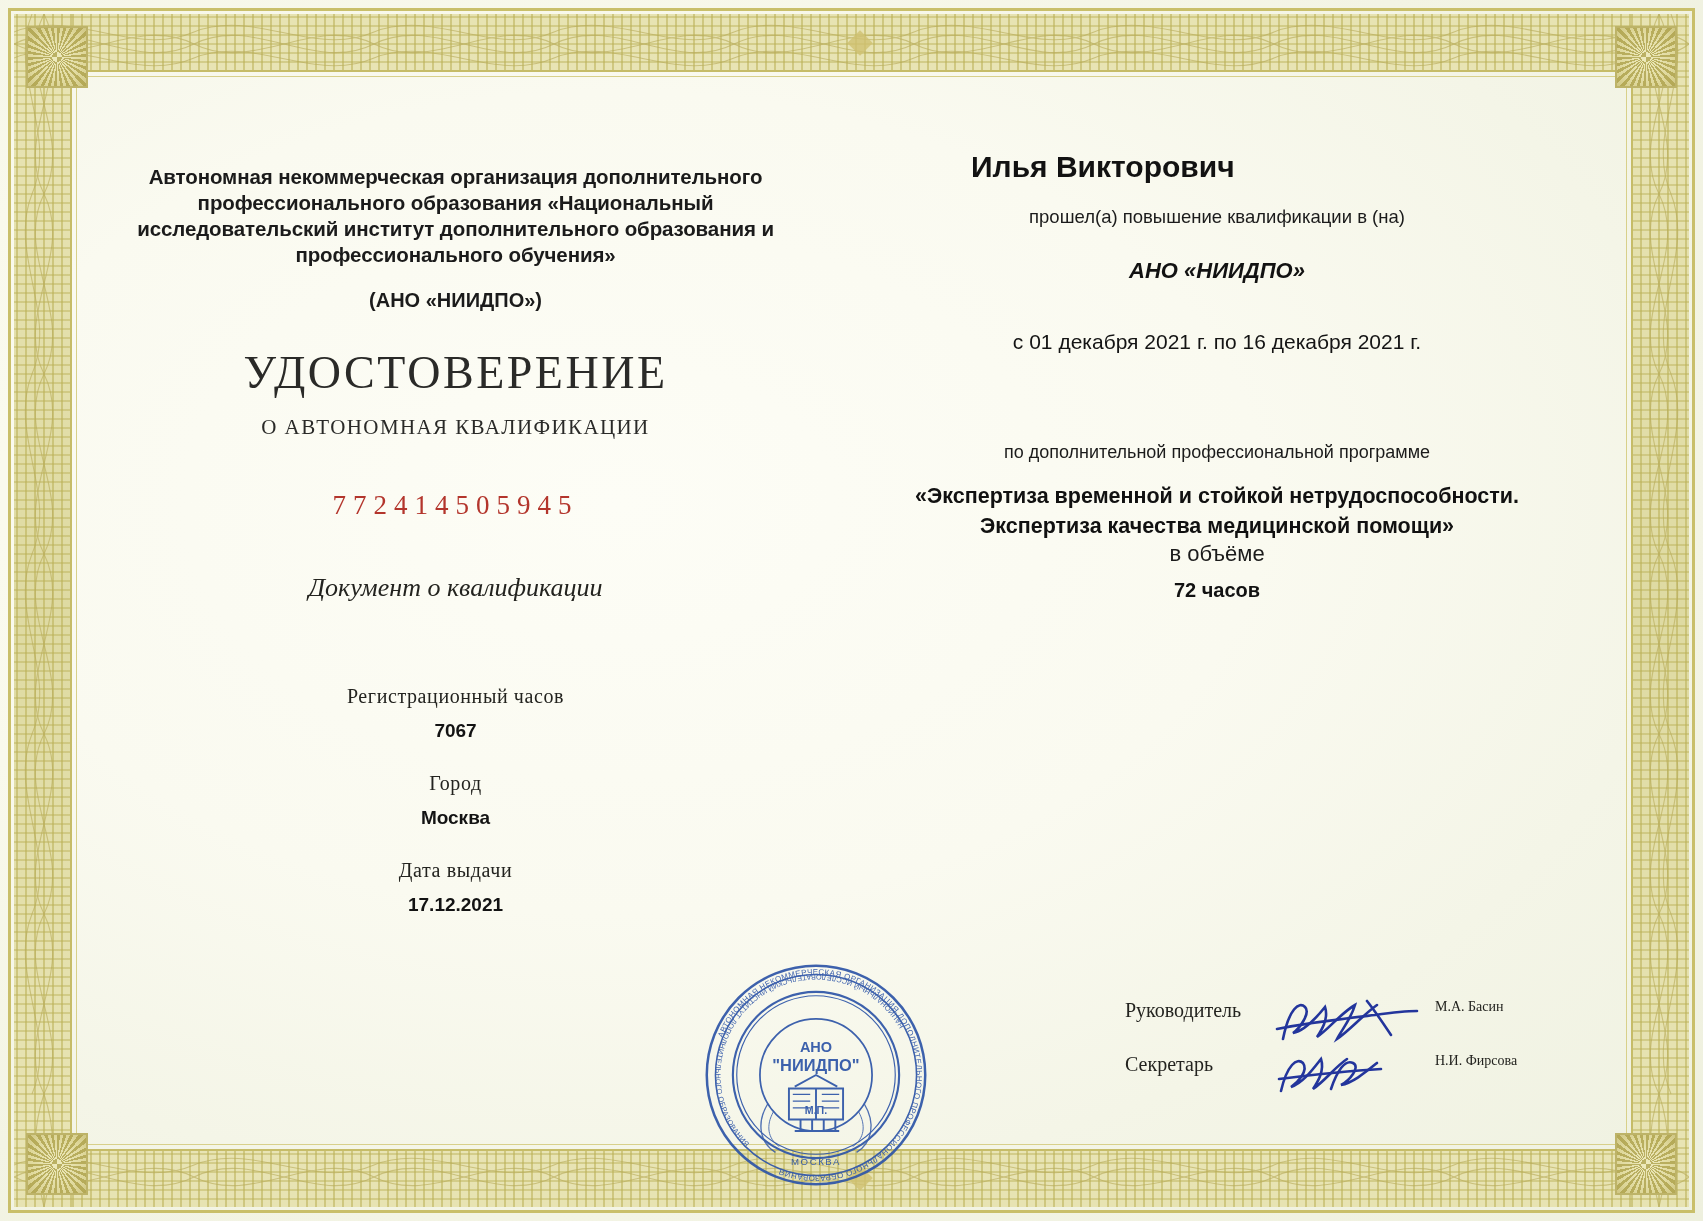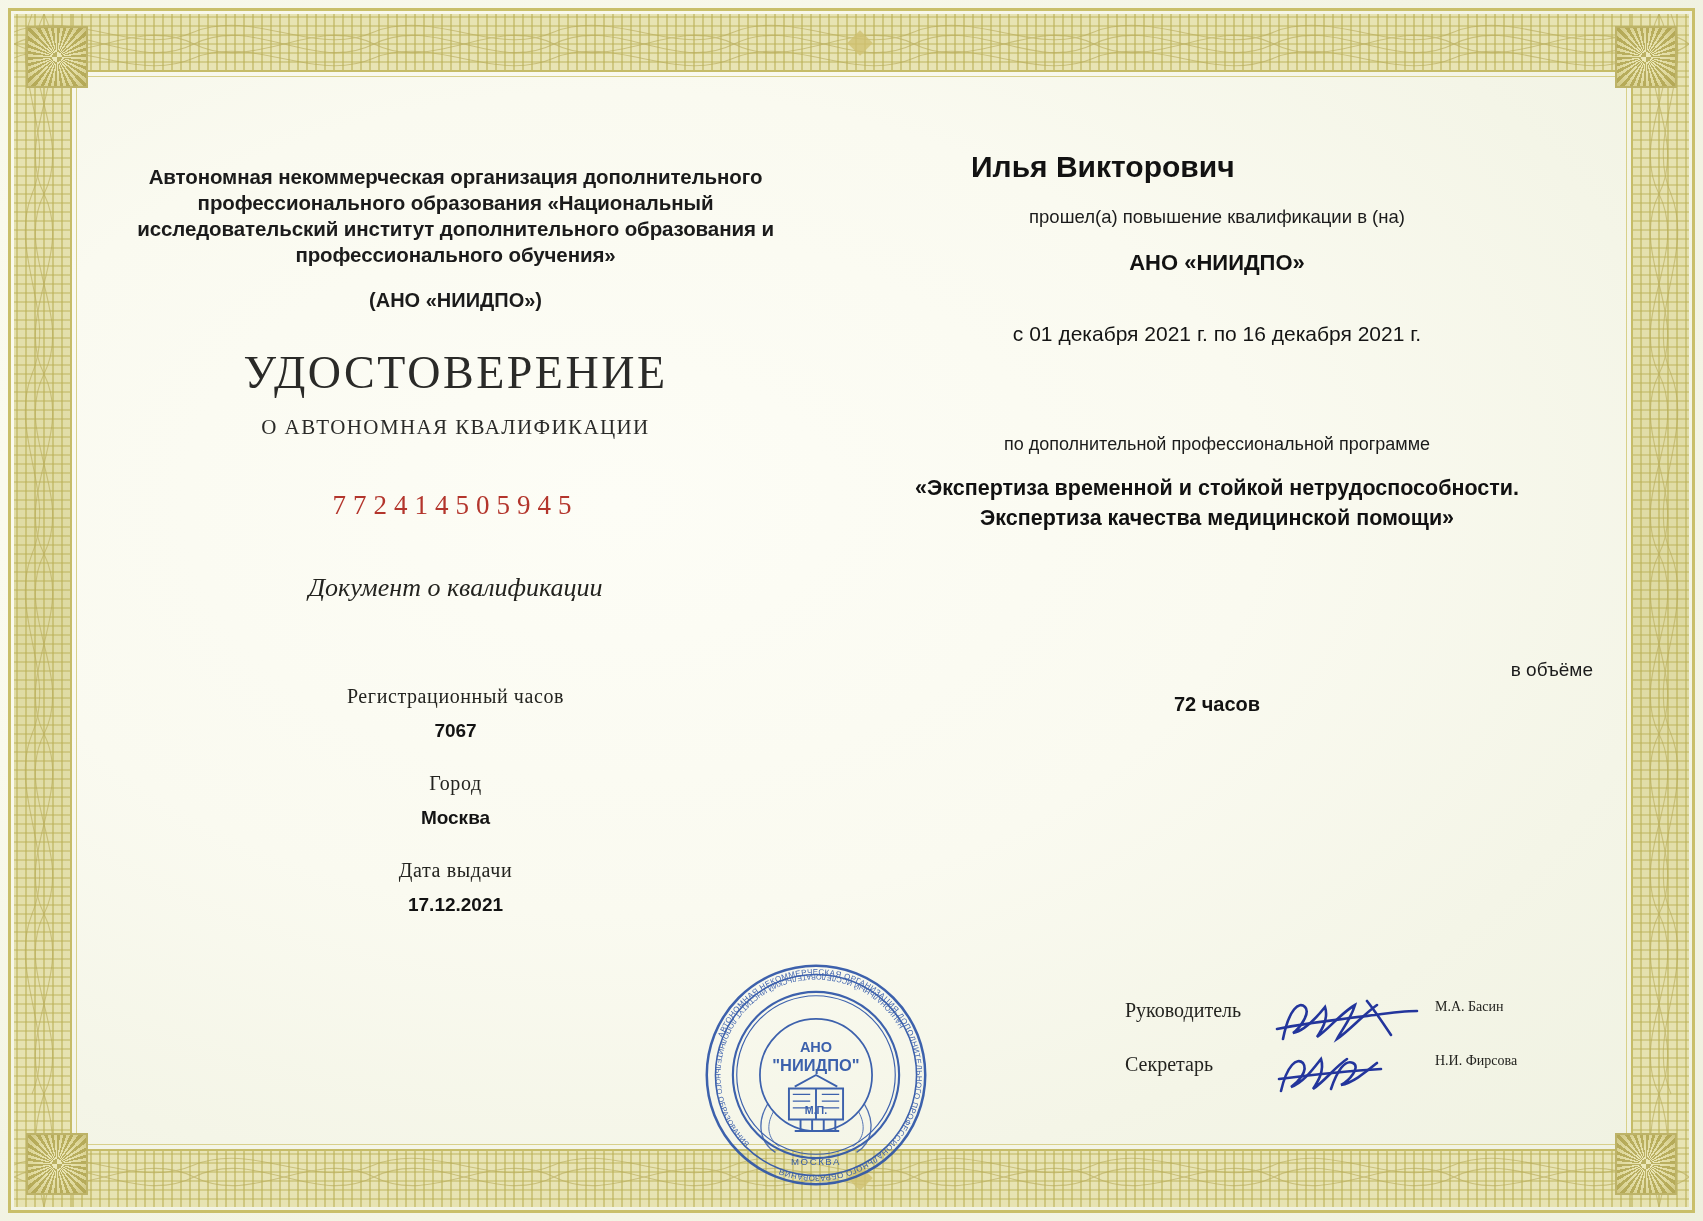--- a/index.html
+++ b/index.html
@@ -203,48 +203,47 @@
     color: #121212;
     text-align: left;
     padding-left: 130px;
   }
   .r-passed {
     margin-top: 22px;
     font-size: 18.5px;
     color: #1b1b1b;
   }
   .r-place {
-    margin-top: 22px;
+    margin-top: 30px;
     font-size: 22px;
     font-weight: bold;
     color: #121212;
+    font-style: italic;
   }
   .r-period {
     margin-top: 46px;
     font-size: 21px;
     color: #141414;
   }
   .r-program-label {
     margin-top: 88px;
     font-size: 18px;
     color: #1b1b1b;
   }
   .r-program {
     margin-top: 18px;
     font-size: 21.5px;
     font-weight: bold;
     line-height: 30px;
     color: #111;
     padding: 0 24px;
   }
   .r-volume-label {
-    margin-top: 126px;
-    font-size: 19px;
+    font-size: 22px;
     color: #1b1b1b;
-    text-align: right;
   }
   .r-volume {
     margin-top: 12px;
     font-size: 20px;
     font-weight: bold;
     color: #121212;
   }
 
   
   .sign-area {

